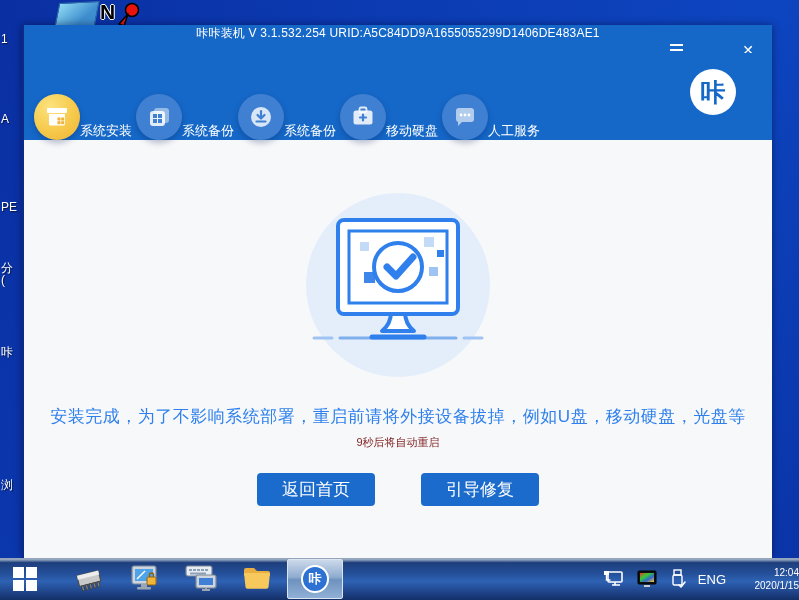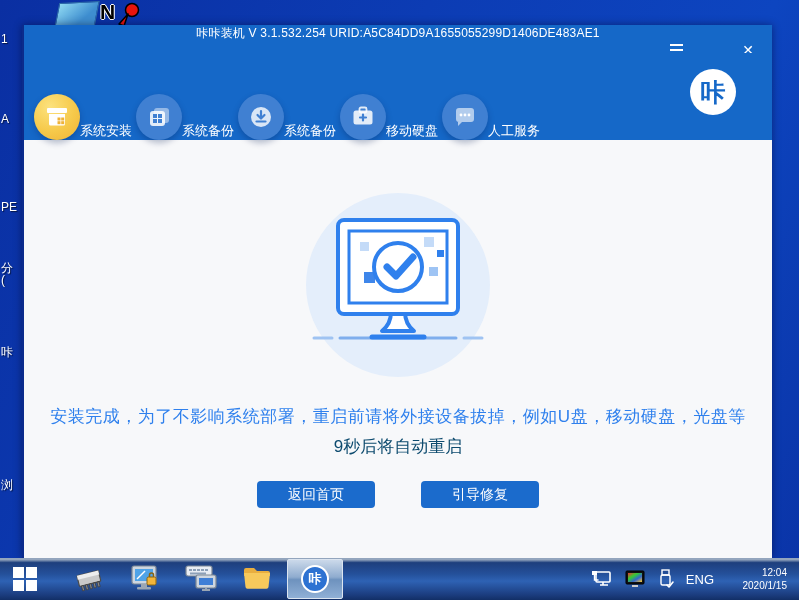--- a/index.html
+++ b/index.html
@@ -42,37 +42,37 @@
     gap:10px;color:#fff;}
   .brand-badge{width:46px;height:46px;border-radius:50%;background:#fff;color:#1568C8;
     font-weight:bold;font-size:25px;display:flex;align-items:center;justify-content:center;}
   .brand-name{font-size:30px;font-weight:bold;letter-spacing:1px;line-height:1;}
   .brand-site{font-size:15px;font-weight:bold;letter-spacing:1.5px;margin-top:3px;}
   
   .content{height:418px;display:flex;flex-direction:column;align-items:center;}
   .illus{margin-top:53px;width:184px;height:184px;border-radius:50%;background:#E4EEFB;
     display:flex;align-items:center;justify-content:center;}
   .message{margin-top:28px;color:#2F80ED;font-size:17px;letter-spacing:.5px;}
-  .countdown{margin-top:7px;color:#0c4a6e;font-size:17px;}
+  .countdown{margin-top:7px;color:#7f1d1d;font-size:11px;}
   .btn-row{margin-top:23px;display:flex;gap:46px;}
-  .btn{width:118px;height:27px;background:#1B6BCC;color:#fff;border:none;border-radius:4px;
-    font-size:14px;font-family:Liberation Sans, sans-serif;cursor:pointer;}
+  .btn{width:118px;height:33px;background:#1B6BCC;color:#fff;border:none;border-radius:4px;
+    font-size:17px;font-family:Liberation Sans, sans-serif;cursor:pointer;}
   
   .taskbar{position:absolute;left:0;bottom:0;width:100%;height:42px;display:flex;align-items:center;
     background:linear-gradient(180deg,#93A5BD 0%,#93A5BD 4%,#1E3F7D 11%,#24509A 38%,#2E62B4 55%,#1B3C7E 88%,#122F66 100%);}
   .start{width:50px;height:100%;display:flex;align-items:center;justify-content:center;cursor:pointer;}
   .tb-icon{width:34px;height:34px;margin-left:22px;display:flex;align-items:center;
     justify-content:center;cursor:pointer;}
   .tb-app{width:56px;height:40px;margin-left:13px;border:1px solid #DCE5F0;border-radius:2px;
     box-sizing:border-box;display:flex;align-items:center;justify-content:center;cursor:pointer;
     background:linear-gradient(180deg,#CBD9EA 0%,#8FACCF 45%,#6E92BE 52%,#90B0D6 100%);}
   .tb-badge{width:28px;height:28px;border-radius:50%;background:#2D72D2;border:2px solid #fff;
     box-sizing:border-box;color:#fff;font-weight:bold;font-size:13px;display:flex;
     align-items:center;justify-content:center;}
-  .tray{margin-left:auto;display:flex;align-items:center;gap:11px;padding-right:12px;color:#fff;}
+  .tray{margin-left:auto;display:flex;align-items:center;gap:11px;padding-right:0;color:#fff;}
   .tray-ic{display:flex;align-items:center;justify-content:center;cursor:pointer;}
   .lang{font-size:13px;cursor:pointer;}
   .clock{text-align:right;font-size:10px;line-height:1.35;cursor:pointer;min-width:62px;}
 </style>
 </head>
 <body>
 
 <div class="screen">
 
   <div class="desktop">

